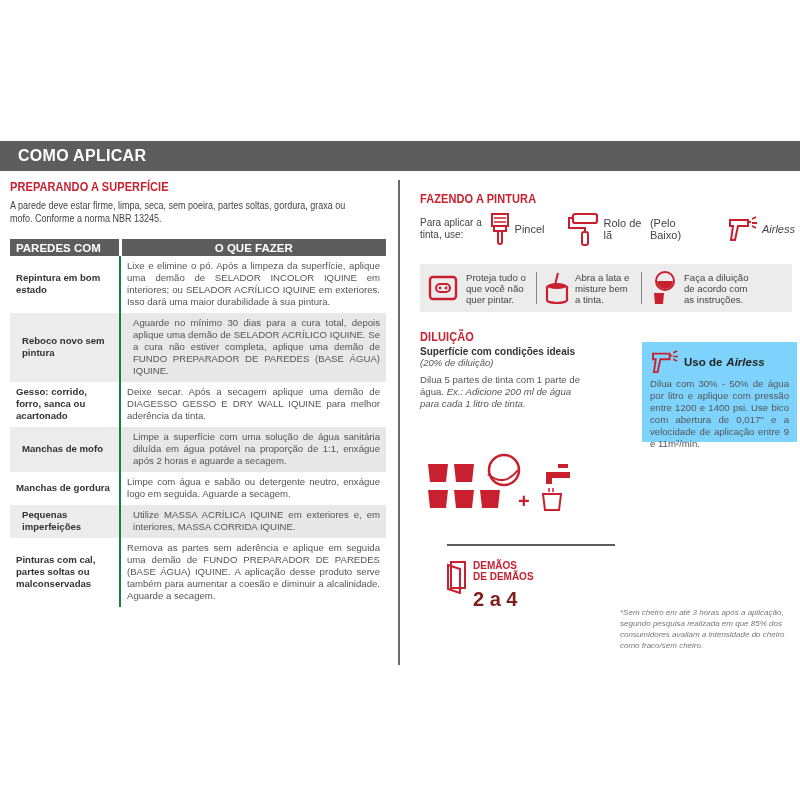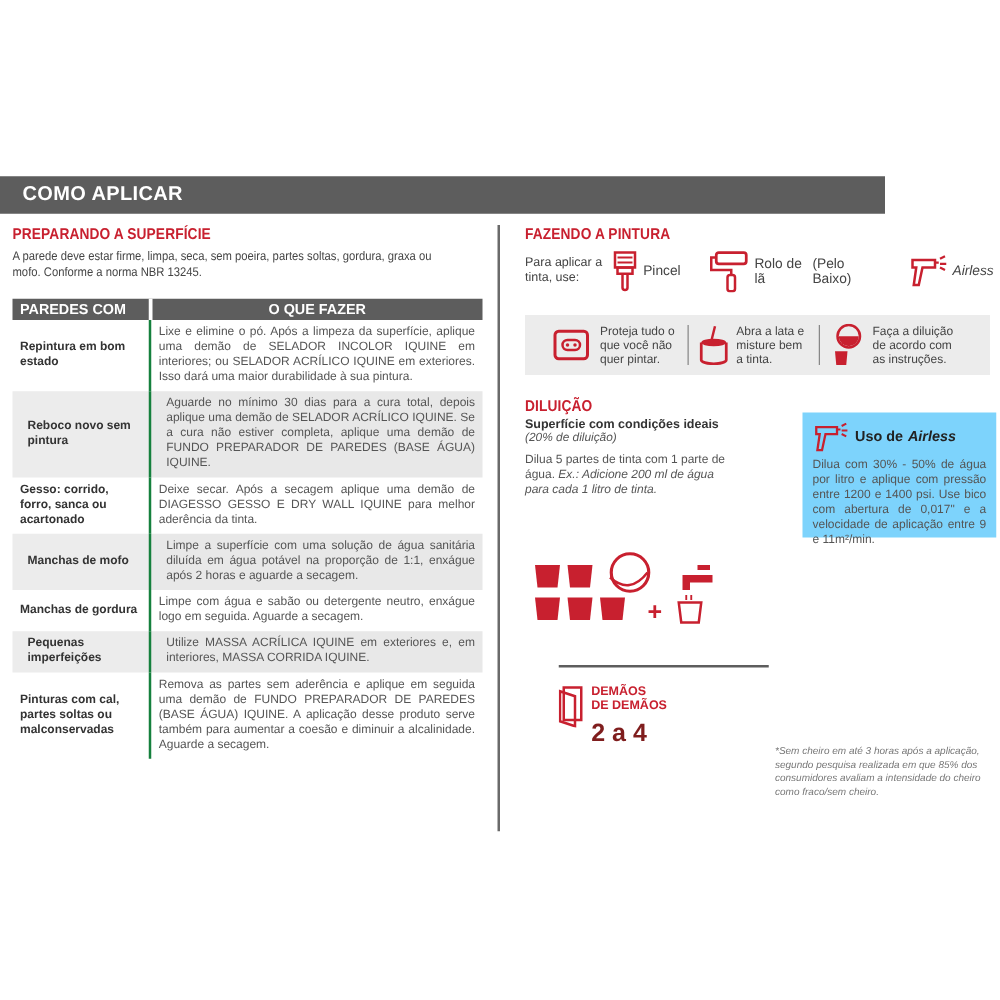--- a/index.html
+++ b/index.html
@@ -1,40 +1,40 @@
 <!DOCTYPE html>
 <html><head>
 <meta charset="utf-8">
 <style>
   * { box-sizing: border-box; margin: 0; padding: 0; }
   html, body { width: 800px; height: 800px; background: #ffffff; overflow: hidden; }
   body { font-family: "Liberation Sans", sans-serif; color: #333; position: relative; }
   .header-bar {
-    position: absolute; left: 0; top: 141px; width: 708px; height: 30px;
+    position: absolute; left: 0; top: 141px; width: 800px; height: 30px;
     background: #5d5d5d; color: #fff; font-weight: bold; font-size: 16px;
     padding-left: 18px; line-height: 30px; letter-spacing: 0.3px;
   }
   .left { position: absolute; left: 10px; top: 180px; width: 376px; }
-  .right { position: absolute; left: 420px; top: 180px; width: 375px; height: 480px; }
+  .right { position: absolute; left: 420px; top: 192px; width: 375px; height: 480px; }
   .divider-v { position: absolute; left: 398px; top: 180px; width: 2px; height: 485px; background: #6a6a6a; }
   .sec-title { color: #c8202f; font-weight: bold; font-size: 12.5px; letter-spacing: 0.1px; transform: scaleX(0.88); transform-origin: left; white-space: nowrap; }
   .intro { font-size: 10px; line-height: 13px; color: #444; margin-top: 5px; transform: scaleX(0.9); transform-origin: left; width: 400px; }
   table { border-collapse: collapse; width: 376px; margin-top: 14px; }
   th { background: #5d5d5d; color: #fff; font-size: 11.5px; font-weight: bold; height: 17px; padding: 0 6px; text-align: left; }
   th.col2 { text-align: center; border-left: 3px solid #fff; }
   td { font-size: 9.6px; line-height: 12px; color: #555; padding: 4px 6px 5px 6px; vertical-align: top; }
   td.c1 { font-weight: bold; color: #333; width: 110px; font-size: 9.6px; vertical-align: middle; }
   td.c2 { border-left: 2px solid #15803d; text-align: justify; }
   tr.alt td { background: #ececec; padding-left: 12px; }
   tr.alt td.c2 { background: #e8e8e8; }
   .tools { display: flex; align-items: center; margin-top: 6px; font-size: 10px; color: #444; }
   .tools .lbl { width: 72px; line-height: 12px; }
   .tool { display: flex; align-items: center; margin-right: 22px; font-size: 11px; color: #444; }
   .tool .t2 { line-height: 12px; font-size: 11px; }
-  .steps { margin-top: 18px; background: #ececec; height: 48px; display: flex; align-items: center; padding: 0 22px; width: 372px; }
+  .steps { margin-top: 18px; background: #ececec; height: 48px; display: flex; align-items: center; padding: 0 8px; width: 372px; }
   .step { display: flex; align-items: center; font-size: 9.6px; line-height: 11px; color: #444; }
   .step-sep { width: 1px; height: 32px; background: #888; margin: 0 8px; }
   .dil-title { margin-top: 18px; }
   .dil-sub { font-weight: bold; font-size: 10px; color: #333; margin-top: 2px; }
   .dil-sub2 { font-size: 9.5px; color: #555; font-style: italic; }
   .dil-text { font-size: 9.6px; line-height: 12px; color: #555; margin-top: 6px; width: 170px; }
   .dil-text i { font-style: italic; }
   .airless-box { position: absolute; left: 222px; top: 150px; width: 155px; height: 100px; background: #7dd3fc; padding: 8px; }
   .airless-title { display: flex; align-items: center; font-weight: bold; font-size: 11.5px; color: #222; }
   .airless-title i { margin-left: 4px; }

